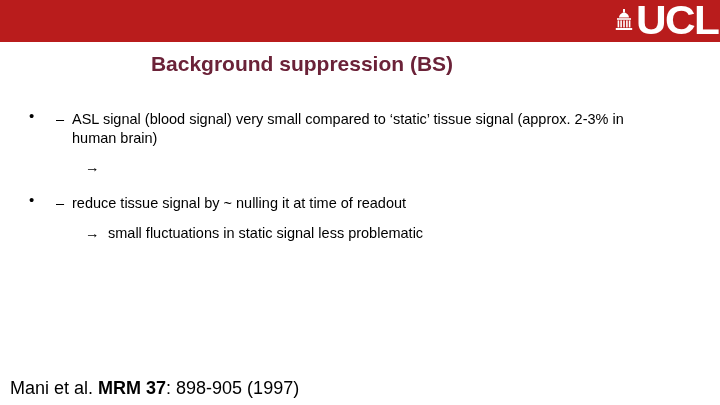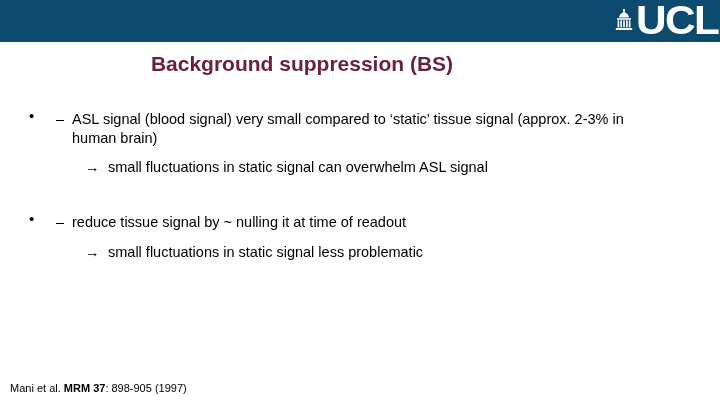--- a/index.html
+++ b/index.html
@@ -16,21 +16,21 @@
     color: #000000;
   }
 
   
   #header-bar {
     position: absolute;
     left: 0;
     top: 0;
     width: 720px;
     height: 42px;
-    background: #0c4a6e;
+    background: #b91c1c;
   }
 
   #ucl-logo {
     position: absolute;
     right: 6px;
     top: 1px;
     height: 40px;
     display: flex;
     align-items: center;
     gap: 2px;
@@ -130,21 +130,21 @@
 
   .gap-sm { height: 6px; }
   .gap-md { height: 11px; }
   .gap-lg { height: 30px; }
 
   
   #footer-citation {
     position: absolute;
     left: 10px;
     top: 380px;
-    font-size: 11px;
+    font-size: 18px;
     line-height: 16px;
     color: #000000;
   }
   #footer-citation b { font-weight: bold; }
 </style>
 </head>
 <body>
 
 <div id="header-bar">
   <div id="ucl-logo">
@@ -172,21 +172,20 @@
       <span class="marker">•</span>
     </div>
     <div class="gap-sm"></div>
     <div class="lvl2">
       <span class="marker">–</span>
       <span>ASL signal (blood signal) very small compared to ‘static’ tissue signal (approx. 2-3% in human brain)</span>
     </div>
     <div class="gap-md"></div>
     <div class="lvl3">
       <span class="marker">→</span>
-      <span>small fluctuations in static signal can overwhelm ASL signal</span>
     </div>
   </div>
 
   <div class="gap-lg"></div>
 
   <div class="block">
     <div class="lvl1">
       <span class="marker">•</span>
     </div>
     <div class="gap-sm"></div>

